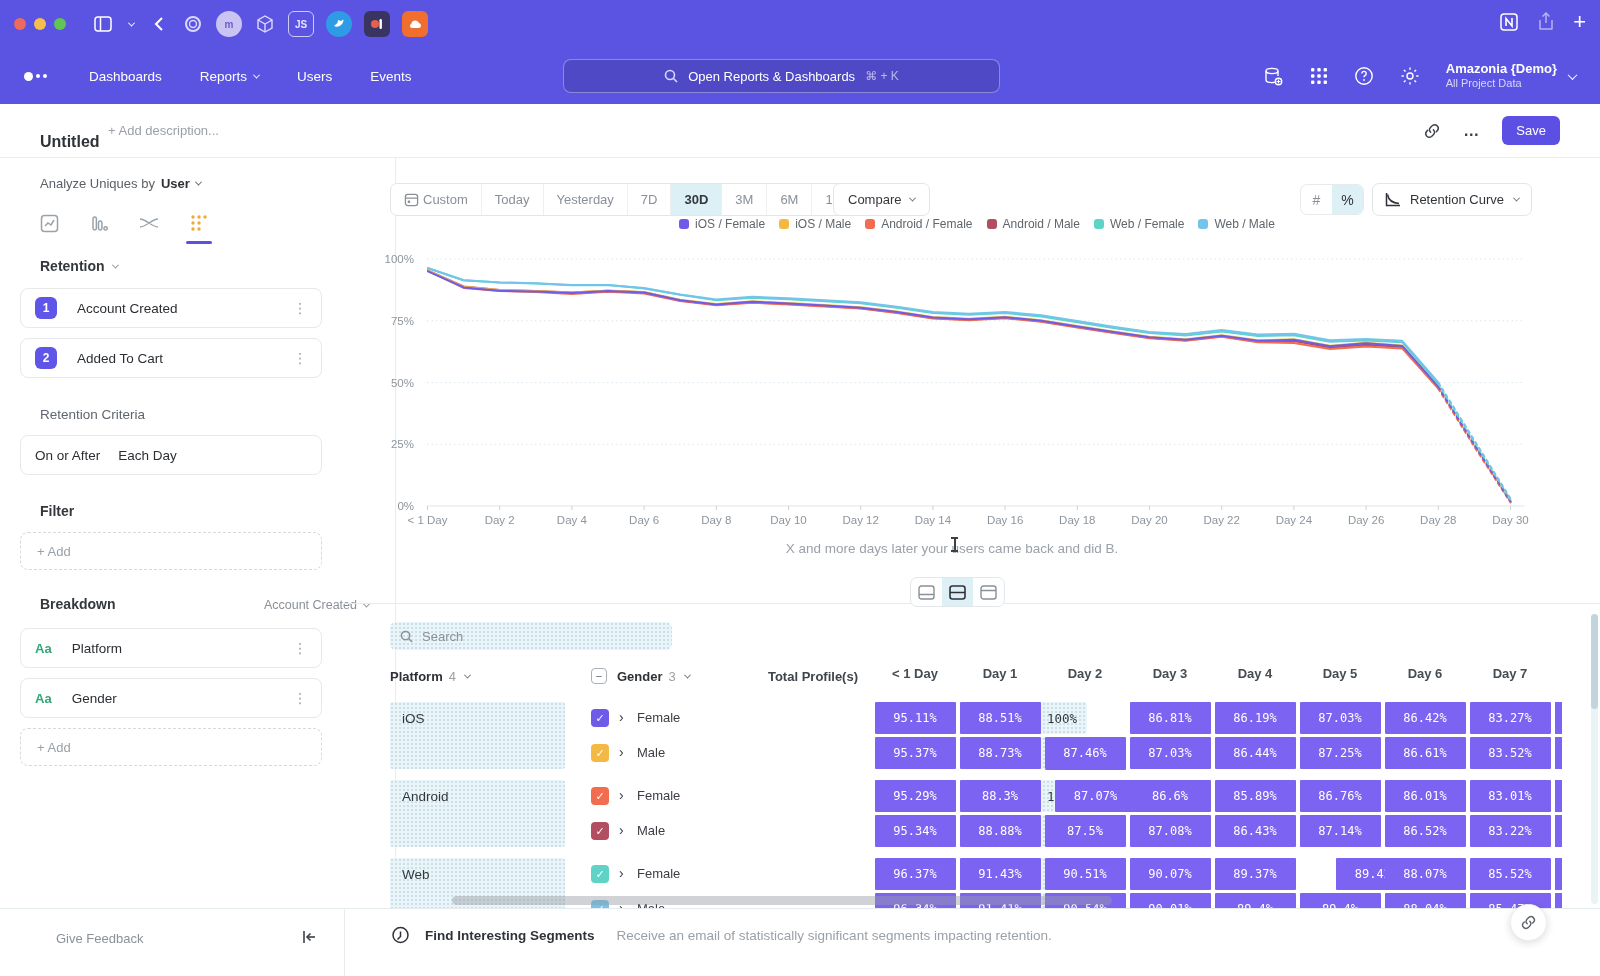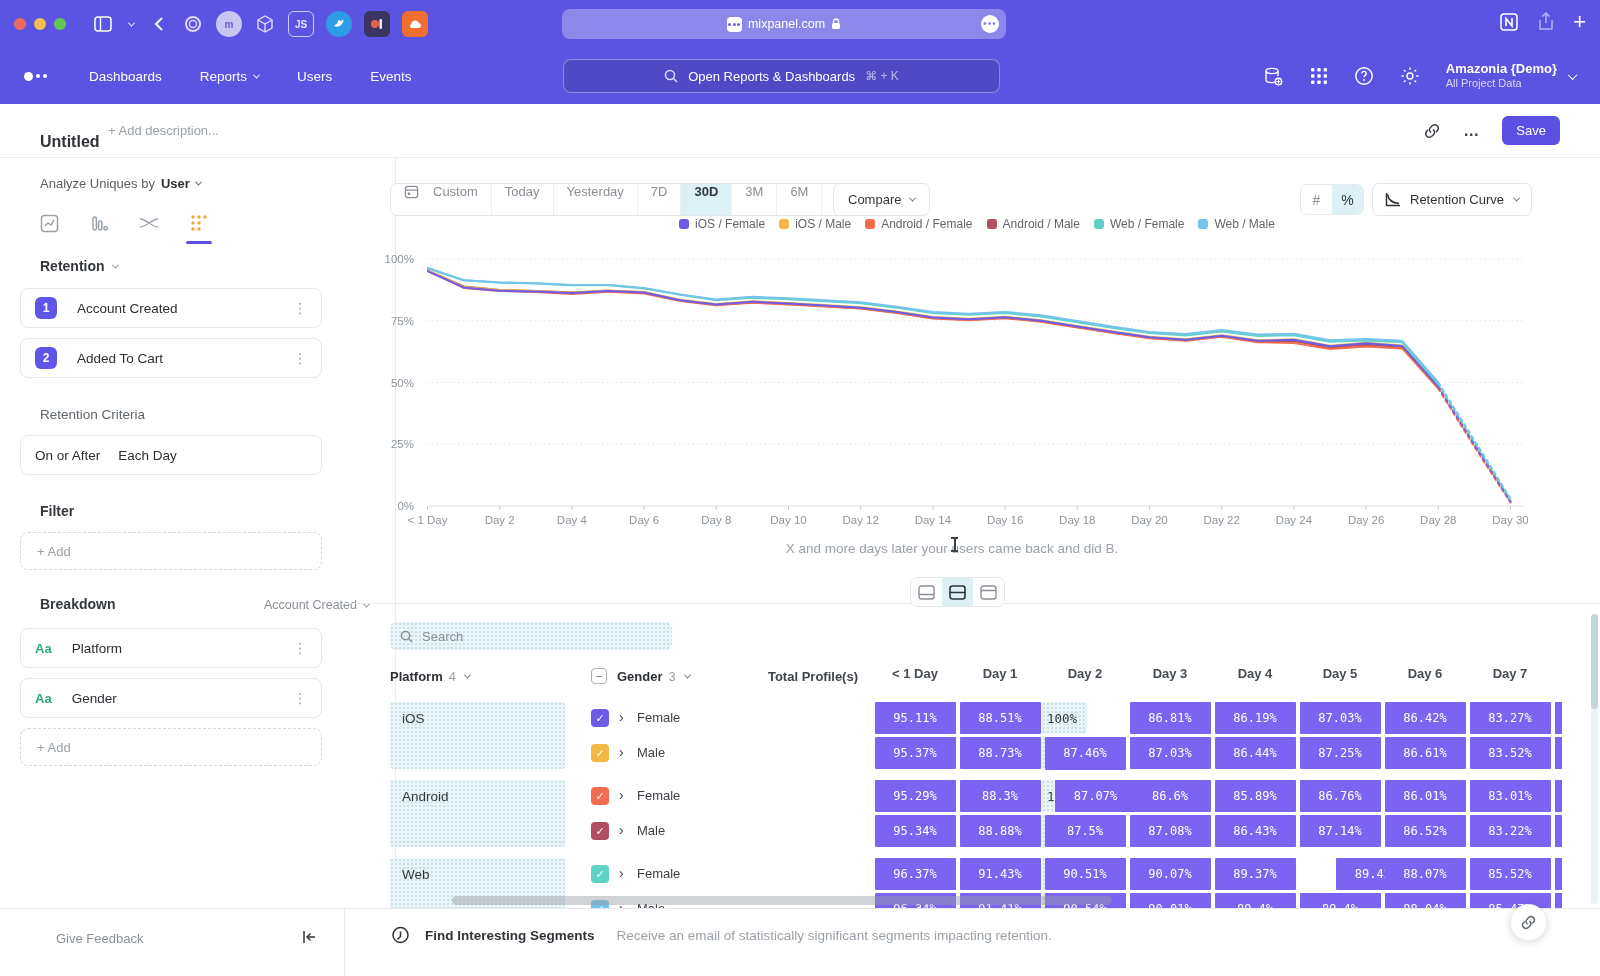--- a/index.html
+++ b/index.html
@@ -55,21 +55,21 @@
   .num-badge { width:22px; height:22px; border-radius:6px; background:#5f55e8; color:#fff; font-size:12px; font-weight:bold; display:flex; align-items:center; justify-content:center; margin-left:14px; }
   .card-label { margin-left:20px; font-size:13.5px; color:#2b2f33; }
   .kebab { position:absolute; right:14px; color:#9aa0a6; font-size:14px; letter-spacing:0; }
   .aa { margin-left:14px; color:#2fa874; font-weight:bold; font-size:13px; }
   .add-dashed { position:absolute; left:20px; width:302px; height:38px; border:1px dashed #d4dade; border-radius:8px; display:flex; align-items:center; color:#9aa1a7; font-size:13px; }
   .add-dashed span { margin-left:16px; }
   .muted-label { color:#5f666d; font-size:13.5px; }
 
   
   .range-group { position:absolute; left:390px; top:183px; height:33px; display:flex; border:1px solid #e3e6e9; border-radius:7px; background:#fff; overflow:hidden; }
-  .range-btn { padding:0 13px; display:flex; align-items:flex-start; gap:14px; font-size:13px; color:#8a9097; border-right:1px solid #edf0f2; cursor:pointer; white-space:nowrap; }
+  .range-btn { padding:0 13px; display:flex; align-items:center; gap:4px; font-size:13px; color:#8a9097; border-right:1px solid #edf0f2; cursor:pointer; white-space:nowrap; }
   .range-btn:last-child { border-right:none; }
   .range-btn.active { background:#ddf0f6; color:#33383d; font-weight:bold; }
   .compare-btn { position:absolute; left:833px; top:183px; height:33px; border:1px solid #e3e6e9; border-radius:7px; background:#fff; display:flex; align-items:center; gap:9px; padding:0 14px; font-size:13px; color:#33383d; cursor:pointer; }
   .count-toggle { position:absolute; left:1300px; top:184px; height:31px; display:flex; border:1px solid #e7eaec; border-radius:7px; overflow:hidden; background:#fff; }
   .count-toggle div { width:31px; display:flex; align-items:center; justify-content:center; font-size:14px; color:#8a9097; cursor:pointer; }
   .count-toggle div.active { background:#ddf0f6; color:#2f3338; }
   .charttype-btn { position:absolute; left:1372px; top:183px; width:160px; height:33px; border:1px solid #e3e6e9; border-radius:7px; background:#fff; display:flex; align-items:center; gap:9px; padding:0 12px; font-size:13px; color:#2f3338; cursor:pointer; }
 
   
   .legend { position:absolute; left:427px; top:217px; width:1100px; display:flex; justify-content:center; gap:14px; }
@@ -169,33 +169,20 @@
         <svg width="14" height="14" viewBox="0 0 14 14">
             <circle cx="5" cy="7" r="4" fill="#e8604c"></circle>
             <rect x="9.5" y="2" width="2.4" height="10" rx="1.2" fill="#fff"></rect>
           </svg>
       </span>
       <span class="tab-tile" style="background:#f06f2e">
         <svg width="14" height="10" viewBox="0 0 14 10" fill="#fff">
             <path d="M4 9h6.5a2.5 2.5 0 0 0 .5-4.95A4 4 0 0 0 3.3 5.1 2 2 0 0 0 4 9z"></path>
           </svg>
       </span>
-    </div>
-    <div class="url-bar">
-      <span class="favicon">
-          <i></i>
-          <i></i>
-          <i></i>
-        </span>
-      <span>mixpanel.com</span>
-      <svg width="10" height="12" viewBox="0 0 10 12" fill="none" stroke="#fff" stroke-width="1.4">
-          <rect x="1" y="5" width="8" height="6" rx="1.5" fill="#fff" stroke="none"></rect>
-          <path d="M2.5 5V3.5a2.5 2.5 0 0 1 5 0V5"></path>
-        </svg>
-      <span class="url-dots">•••</span>
     </div>
     <div class="browser-right">
       <span>
         <svg width="20" height="20" viewBox="0 0 20 20" fill="none" stroke="#fff" stroke-width="1.5">
             <rect x="2" y="2" width="16" height="16" rx="3"></rect>
             <path d="M7 14V6.5l6 7.5V6" stroke-width="1.6"></path>
           </svg>
       </span>
       <span style="opacity:.55">
         <svg width="18" height="20" viewBox="0 0 18 20" fill="none" stroke="#fff" stroke-width="1.5">

